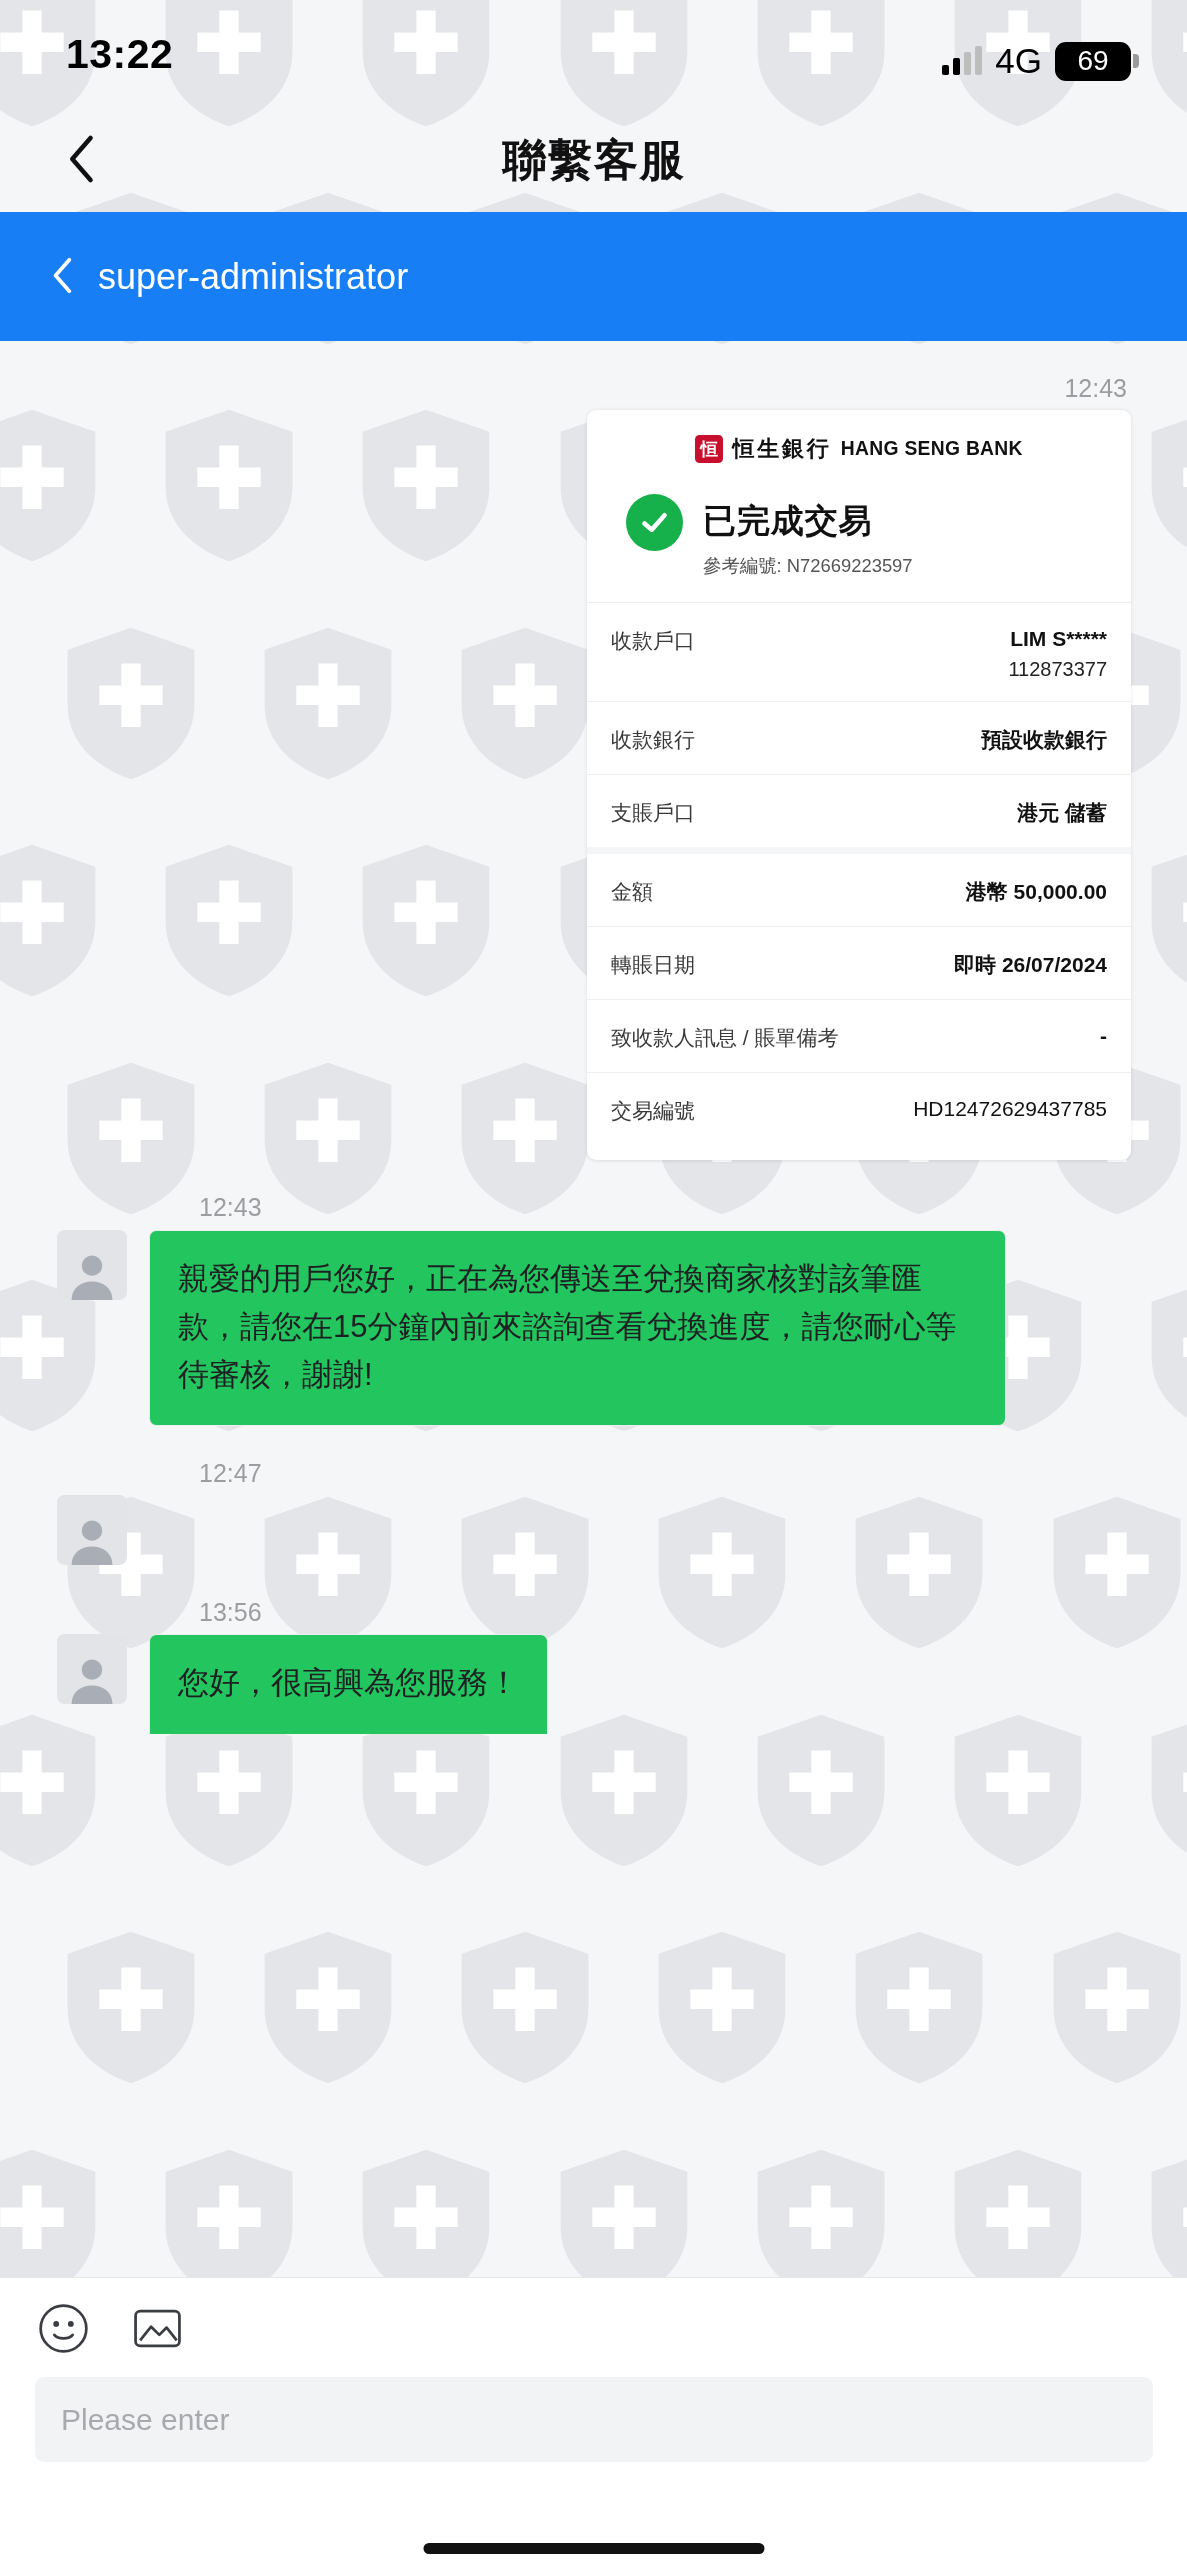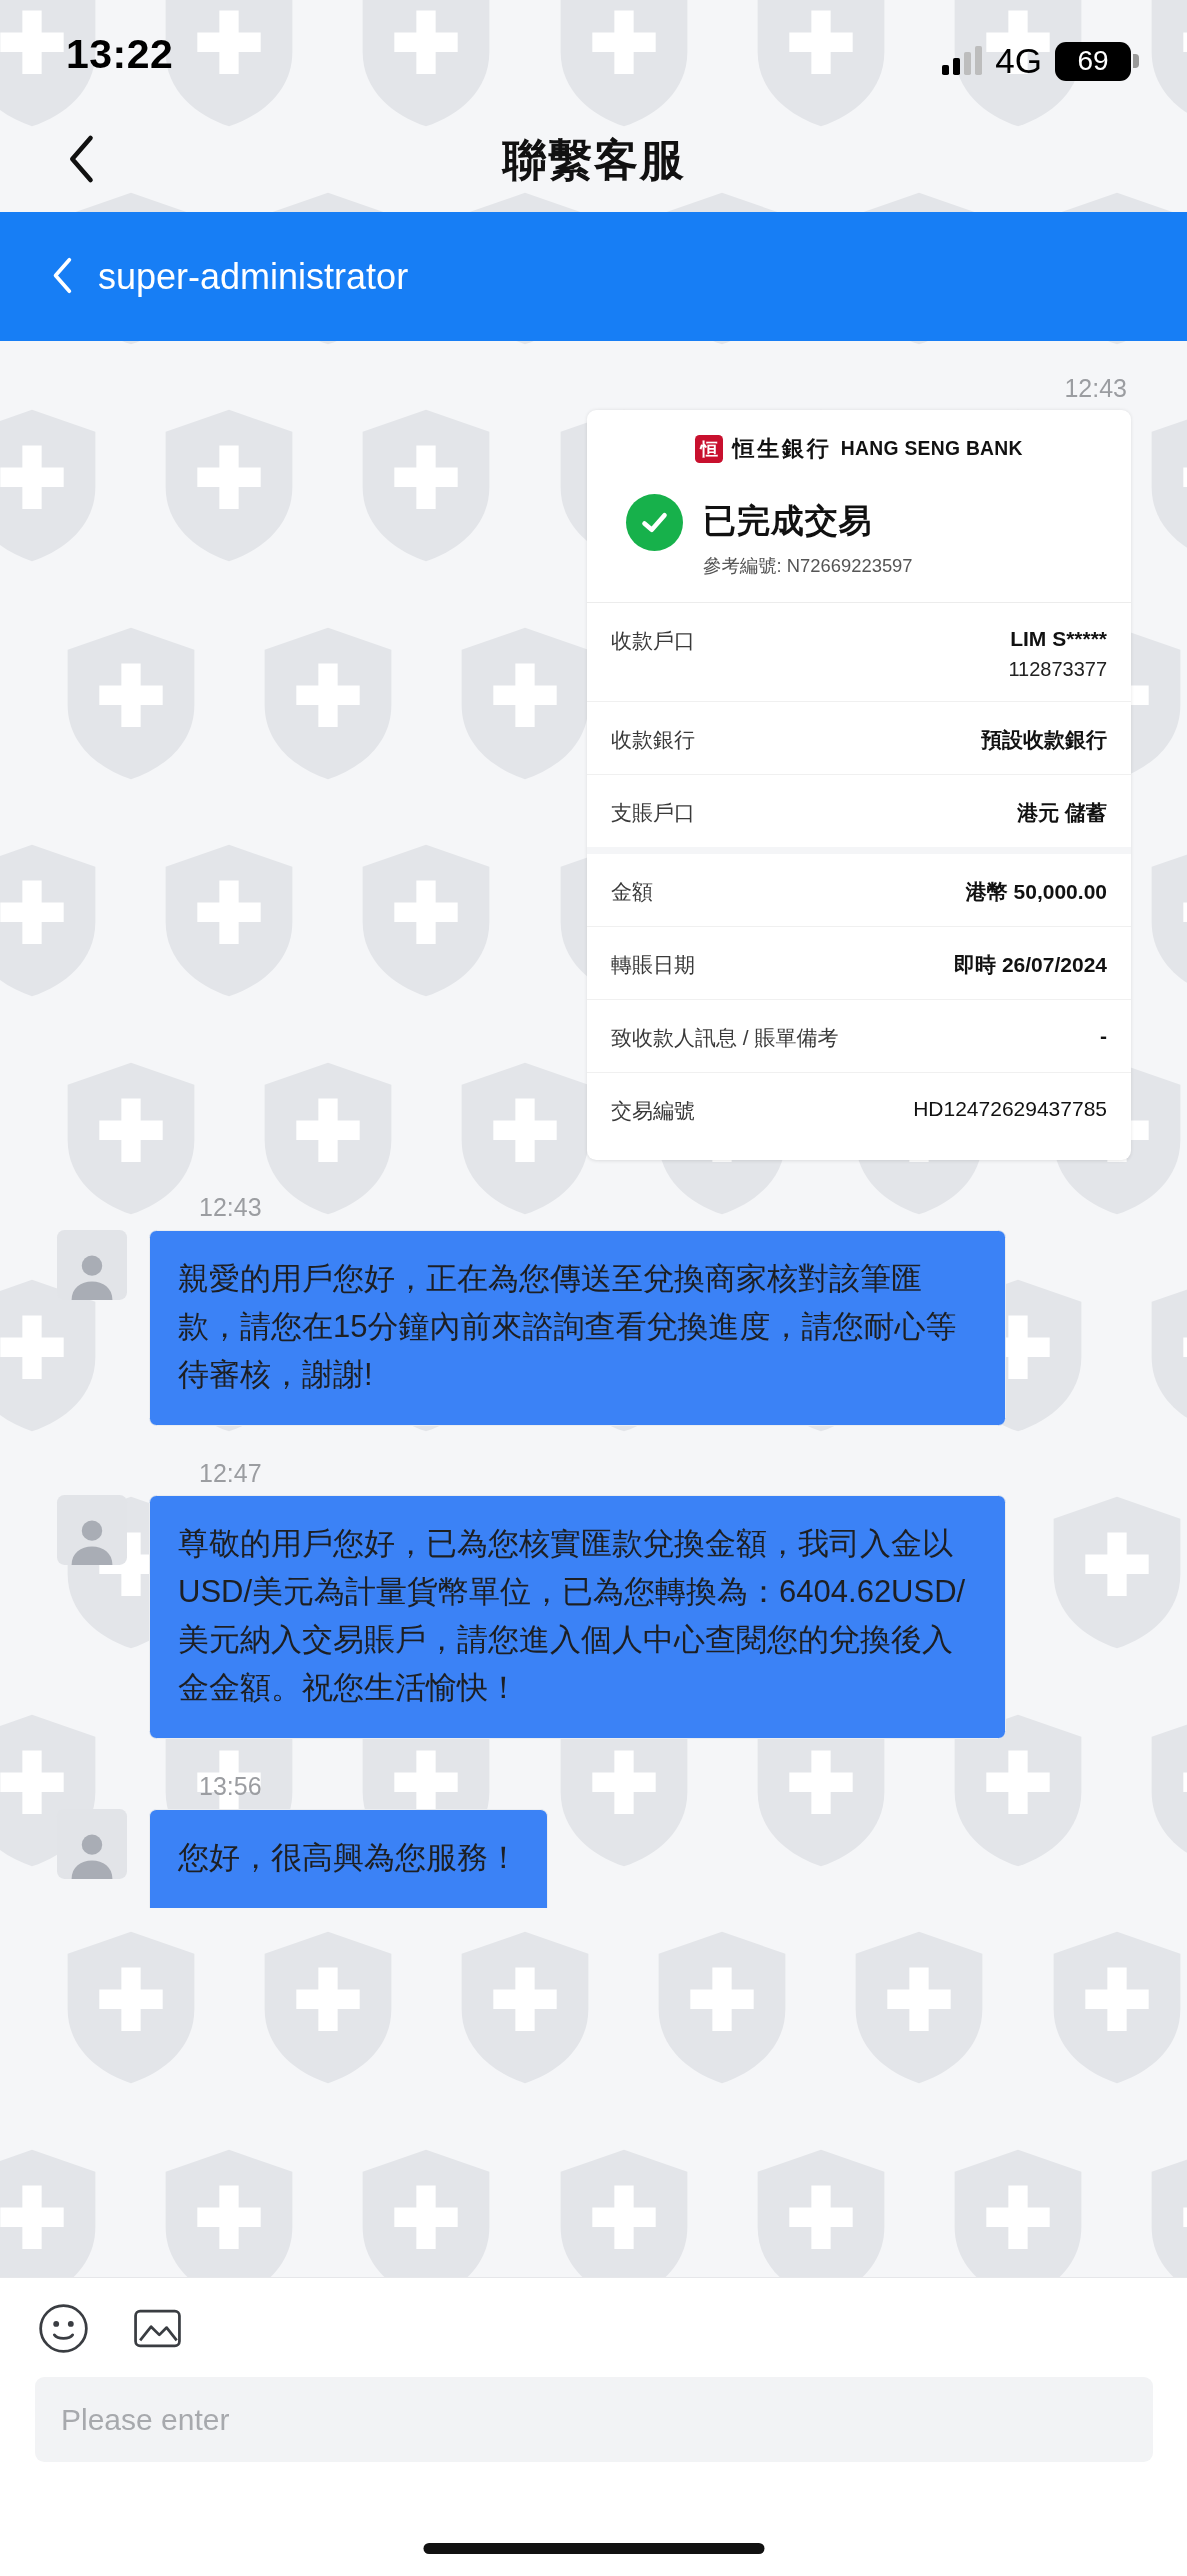--- a/index.html
+++ b/index.html
@@ -185,21 +185,21 @@
     width: 70px; height: 70px;
     border-radius: 7.4px;
     background: #e2e4e8;
     flex: 0 0 auto;
     display: flex; align-items: flex-end; justify-content: center;
     overflow: hidden;
   }
   .avatar svg { width: 52px; height: 52px; }
   .bubble {
     margin-left: 22px;
-    background: #3b82f6;
+    background: #22c55e;
     border: 0.9px solid #ebedf0;
     border-radius: 7.4px;
     padding: 24px 28px 26px 28px;
     max-width: 857px;
     font-size: 31px;
     line-height: 1.55;
     color: #1d1f23;
   }
   .bubble.clipped { border-bottom: none; border-radius: 7.4px 7.4px 0 0; }
 
@@ -876,21 +876,20 @@
     </div>
 
     <div class="msg-time-left" style="padding-top:33px">12:47</div>
     <div class="msg-row">
       <div class="avatar">
         <svg viewBox="0 0 56 56">
             <circle cx="28" cy="19" r="11" fill="#a9adb5"></circle>
             <path d="M6 56c0-13 10-20 22-20s22 7 22 20z" fill="#a9adb5"></path>
           </svg>
       </div>
-      <div class="bubble">尊敬的用戶您好，已為您核實匯款兌換金額，我司入金以USD/美元為計量貨幣單位，已為您轉換為：6404.62USD/美元納入交易賬戶，請您進入個人中心查閱您的兌換後入金金額。祝您生活愉快！</div>
     </div>
 
     <div class="msg-time-left" style="padding-top:33px">13:56</div>
     <div class="msg-row">
       <div class="avatar">
         <svg viewBox="0 0 56 56">
             <circle cx="28" cy="19" r="11" fill="#a9adb5"></circle>
             <path d="M6 56c0-13 10-20 22-20s22 7 22 20z" fill="#a9adb5"></path>
           </svg>
       </div>

